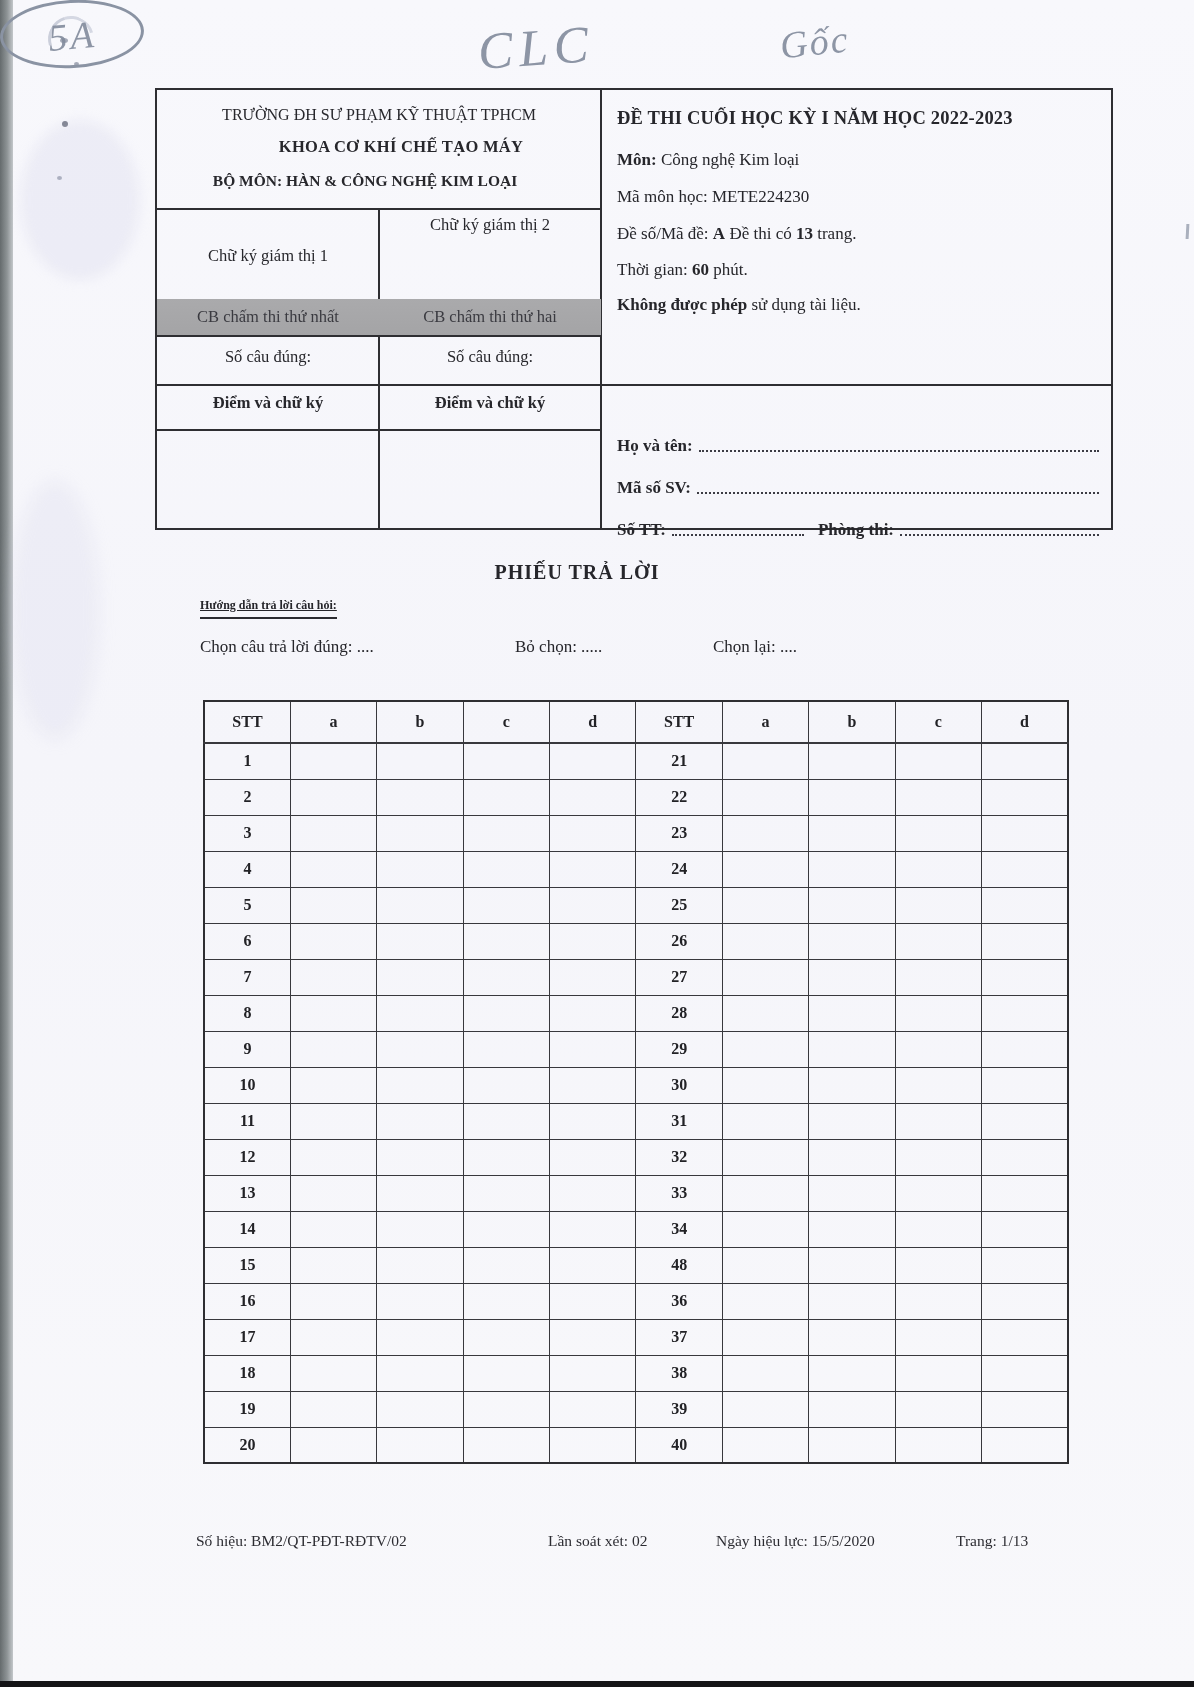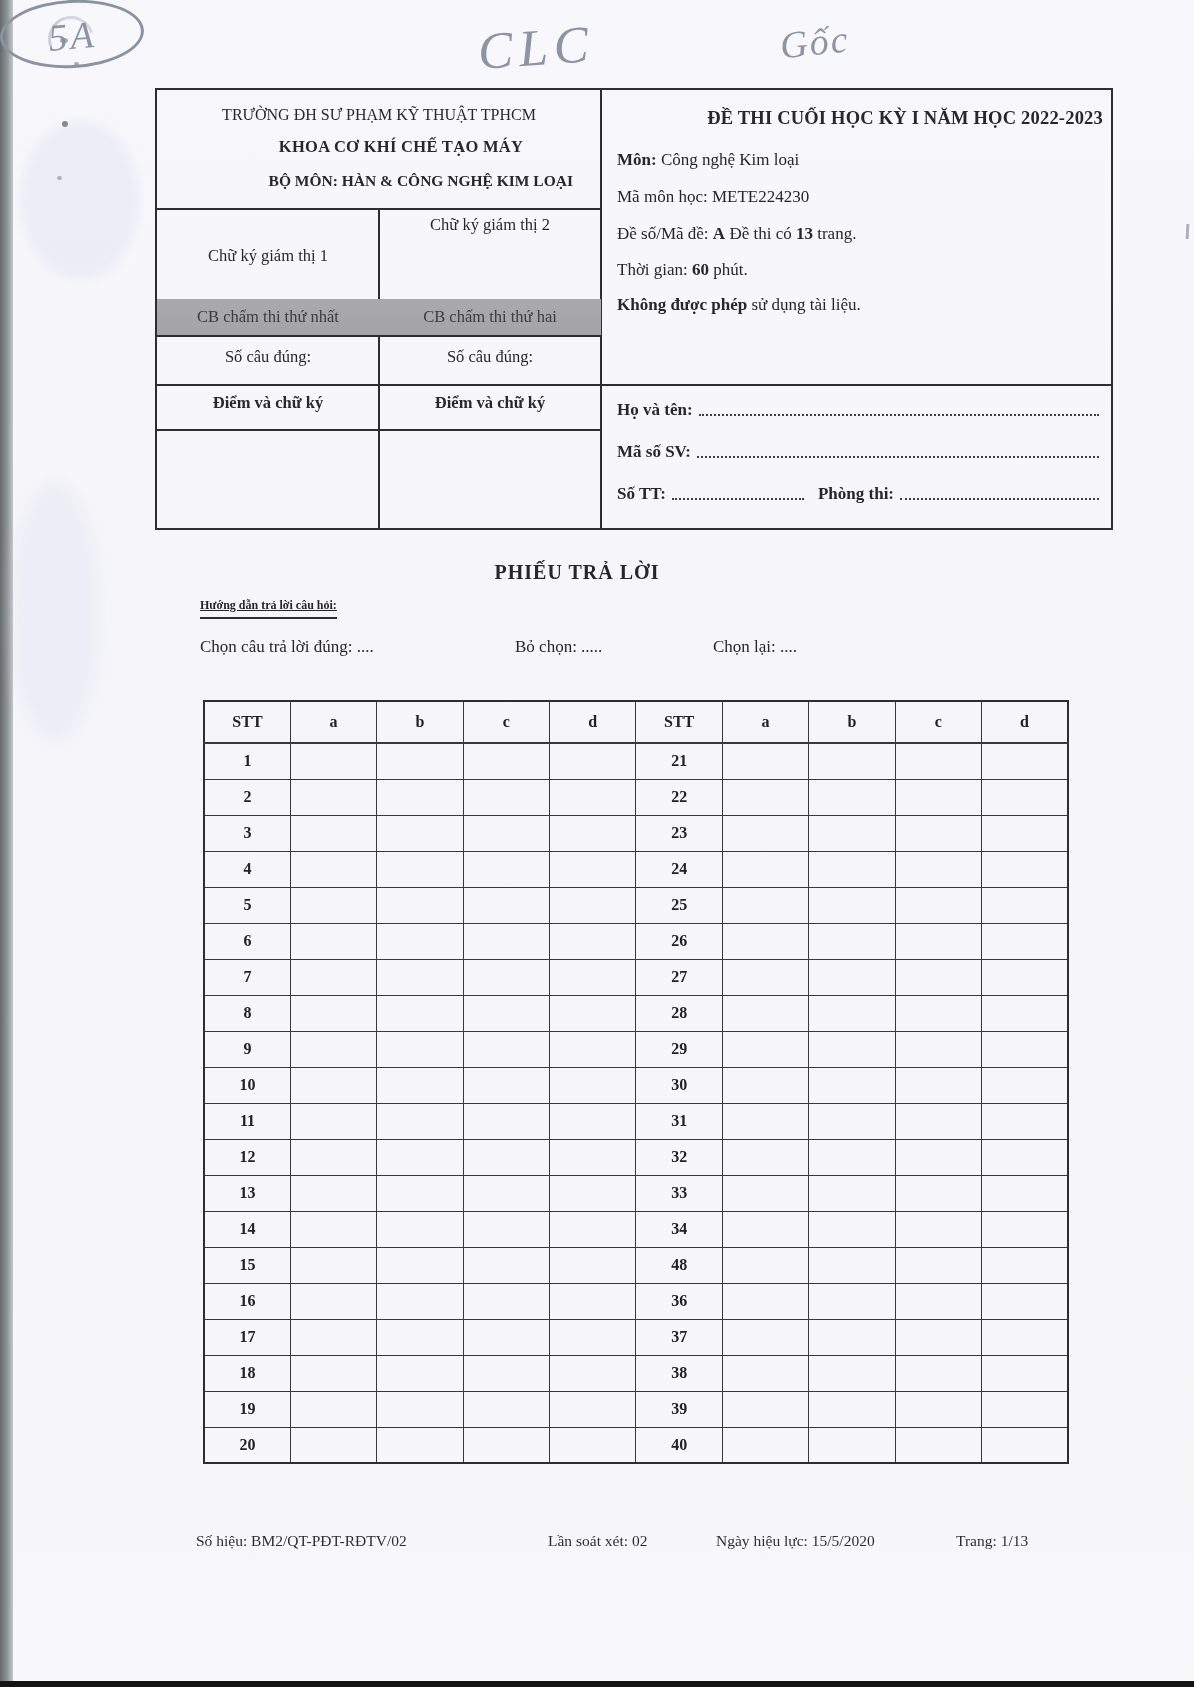--- a/index.html
+++ b/index.html
@@ -26,38 +26,38 @@
     display:flex; align-items:center; justify-content:center; }
   #hand-circled { font-size:38px; letter-spacing:3px; transform:rotate(-2deg); padding-top:4px;}
   #hand-goc { left:780px; top:20px; font-size:38px; transform:rotate(-6deg); letter-spacing:2px; }
 
   
   #header-box { position:absolute; left:155px; top:88px; width:958px; height:442px;
     border:2px solid #2e2e32; }
   .hline { position:absolute; background:#2e2e32; height:2px; }
   .vline { position:absolute; background:#2e2e32; width:2px; }
   .cellText { position:absolute; text-align:center; font-size:16.5px; color:#27272c; }
-  .b { font-weight:bold; }
+  .b { font-weight:bold;margin-top:36px; }
   #school-line1 { left:0; top:16px; width:444px; font-size:16px; }
   #school-line2 { left:0; top:47px; width:488px; font-weight:bold; font-size:16.5px; letter-spacing:.3px; }
-  #school-line3 { left:0; top:82px; width:416px; font-weight:bold; font-size:15.5px;text-align:right; }
+  #school-line3 { left:0; top:82px; width:416px; font-weight:bold; font-size:15.5px; }
   #proctor1 { left:0; top:125px; width:222px;margin-top:31px; }
   #proctor2 { left:222px; top:125px; width:222px; }
   #gray-band { position:absolute; left:0; top:209px; width:444px; height:38px;
     background:linear-gradient(180deg,#aaaaac 0%,#a4a4a6 100%); border-bottom:2px solid #2e2e32; }
   #grader1 { left:0; top:217px; width:222px; color:#3a3a40; }
   #grader2 { left:222px; top:217px; width:222px; color:#3a3a40; }
   #correct1 { left:0; top:257px; width:222px; }
   #correct2 { left:222px; top:257px; width:222px; }
   #score1 { left:0; top:303px; width:222px; font-weight:bold; }
   #score2 { left:222px; top:303px; width:222px; font-weight:bold; }
 
   
   .exline { position:absolute; left:460px; width:486px; font-size:17px; white-space:nowrap; }
-  #exam-title { top:18px; font-weight:bold; font-size:18.5px; letter-spacing:.2px;text-align:right; }
+  #exam-title { top:18px; font-weight:bold; font-size:18.5px; letter-spacing:.2px; }
   #exam-subject { top:60px; }
   #exam-code { top:97px; }
   #exam-variant { top:134px; }
   #exam-time { top:170px; }
   #exam-rule { top:205px; }
   .dotrow { position:absolute; left:460px; width:482px; display:flex; align-items:flex-end; font-size:17px; }
   .dots { flex:1 1 auto; height:0; border-bottom:2.6px dotted #3c3c44; margin:0 0 4px 6px; }
   .dots.fixed { flex:0 0 132px; }
   #row-name { top:310px; }
   #row-sid { top:352px; }

